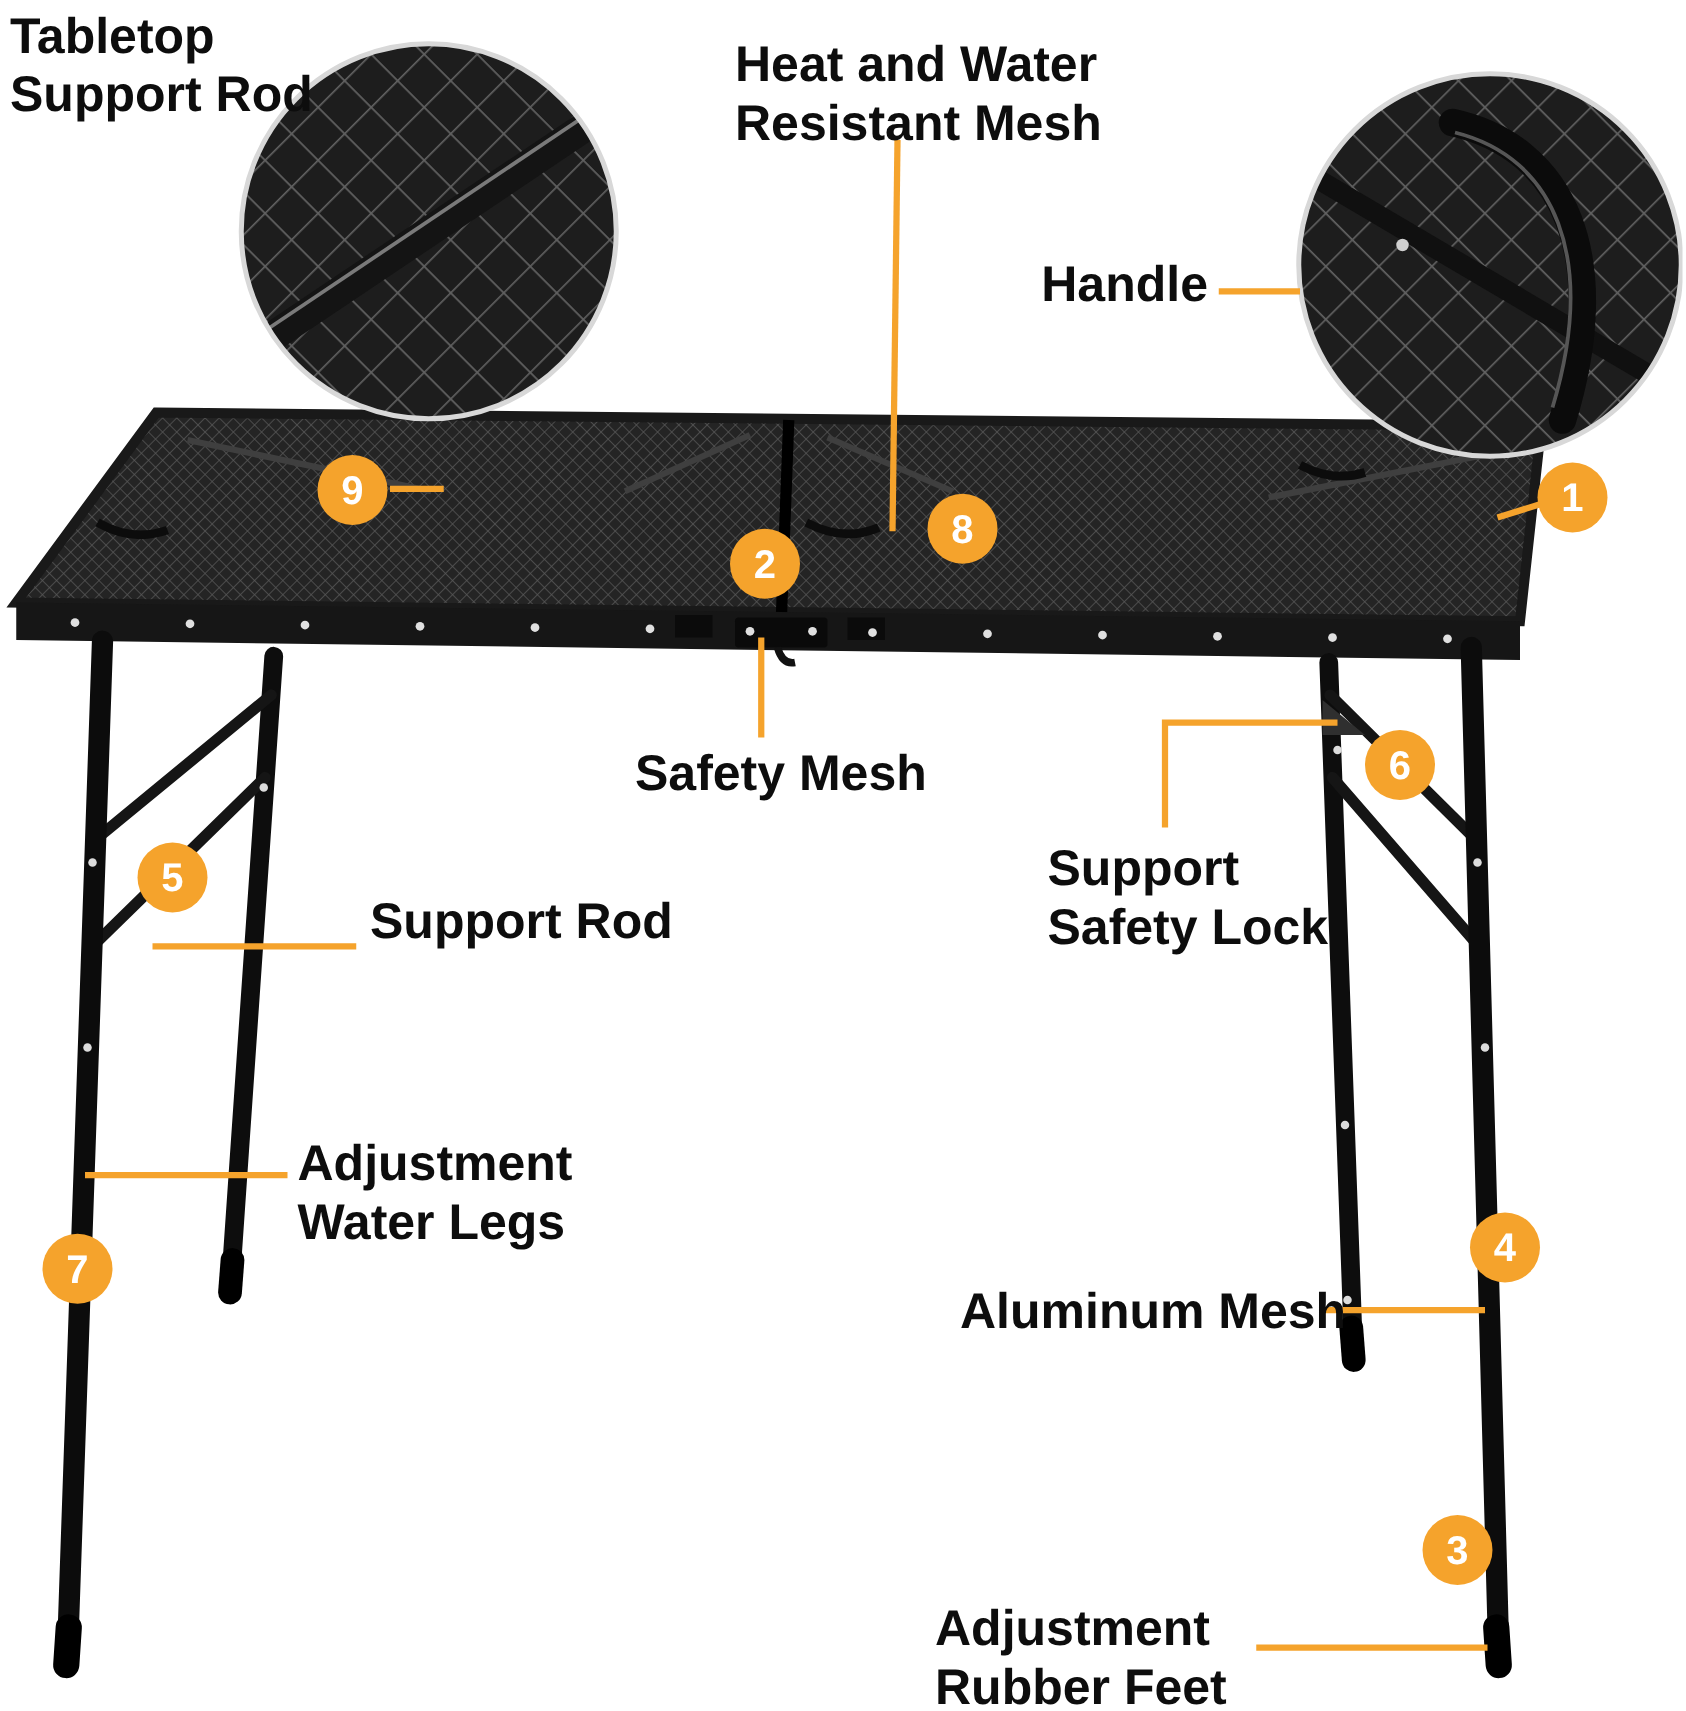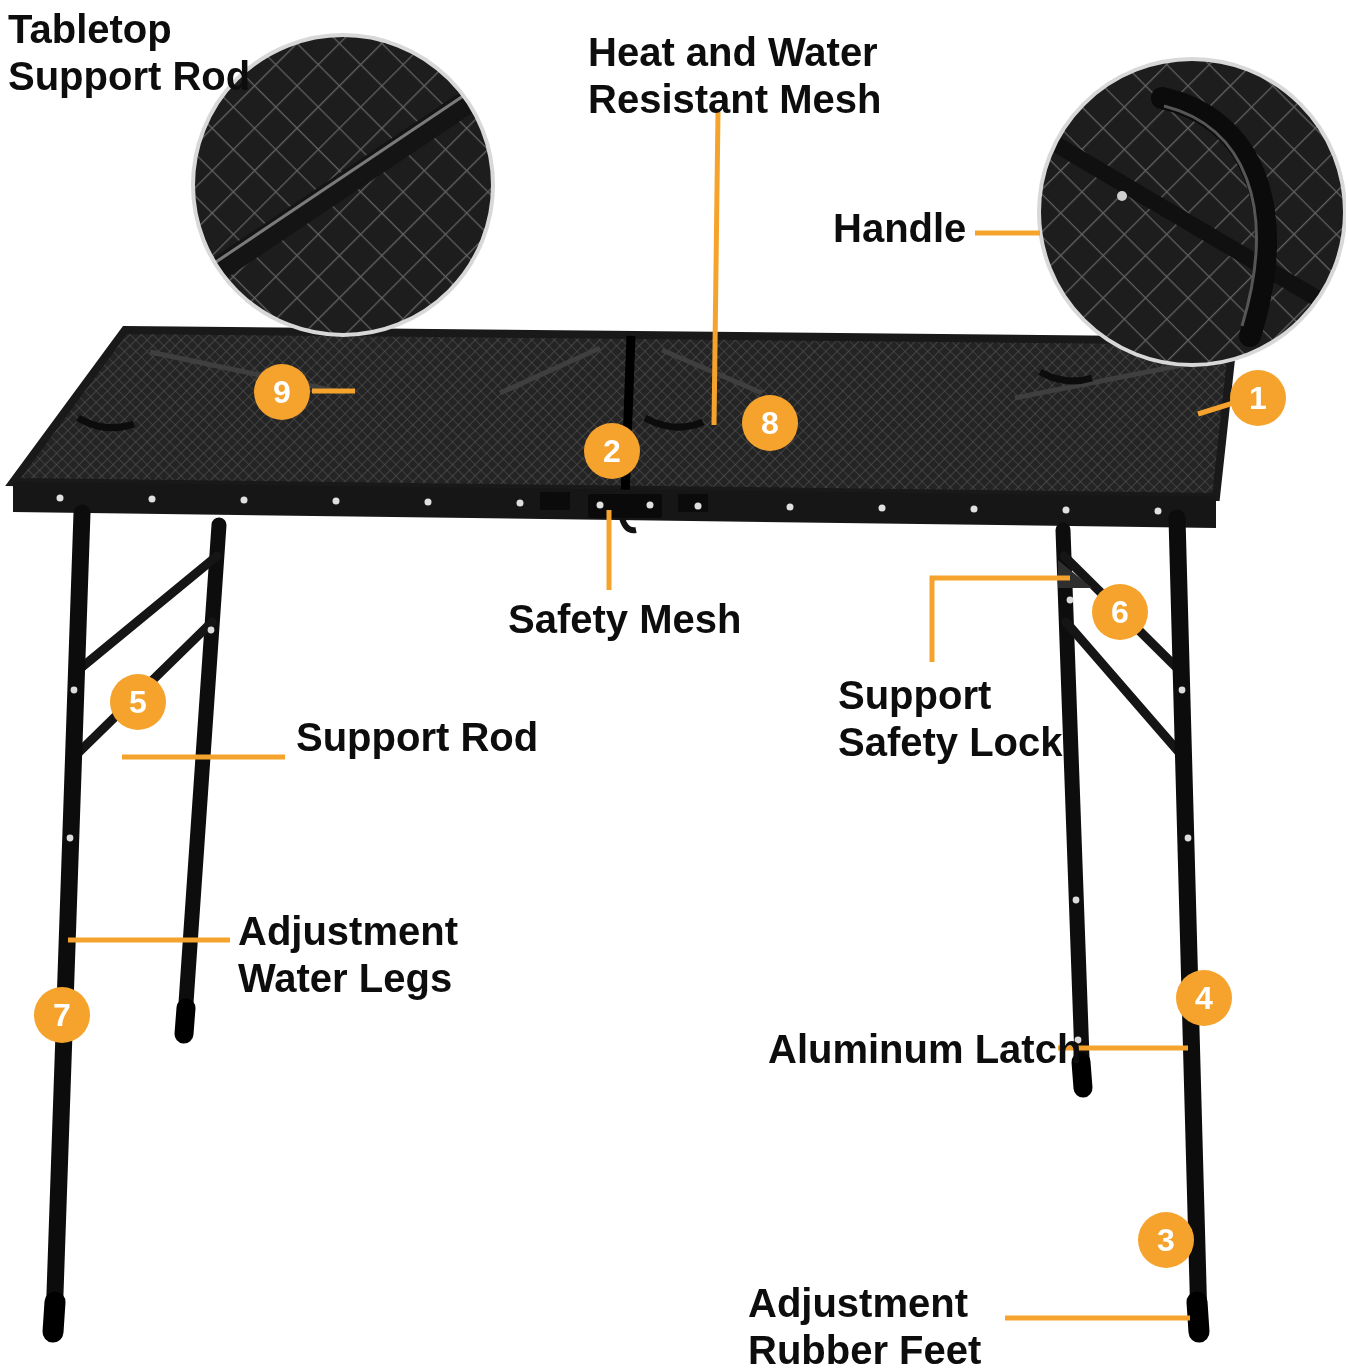--- a/index.html
+++ b/index.html
@@ -179,21 +179,21 @@
     <div>Support</div>
     <div>Safety Lock</div>
   </div>
 
   <div class="label" style="left:238px;top:908px;">
     <div>Adjustment</div>
     <div>Water Legs</div>
   </div>
 
   <div class="label" style="left:768px;top:1026px;">
-    <div>Aluminum Latch</div>
+    <div>Aluminum Mesh</div>
   </div>
 
   <div class="label" style="left:748px;top:1280px;">
     <div>Adjustment</div>
     <div>Rubber Feet</div>
   </div>
 
   <div class="badge" style="left:1230px;top:370px;">
     <span>1</span>
   </div>

